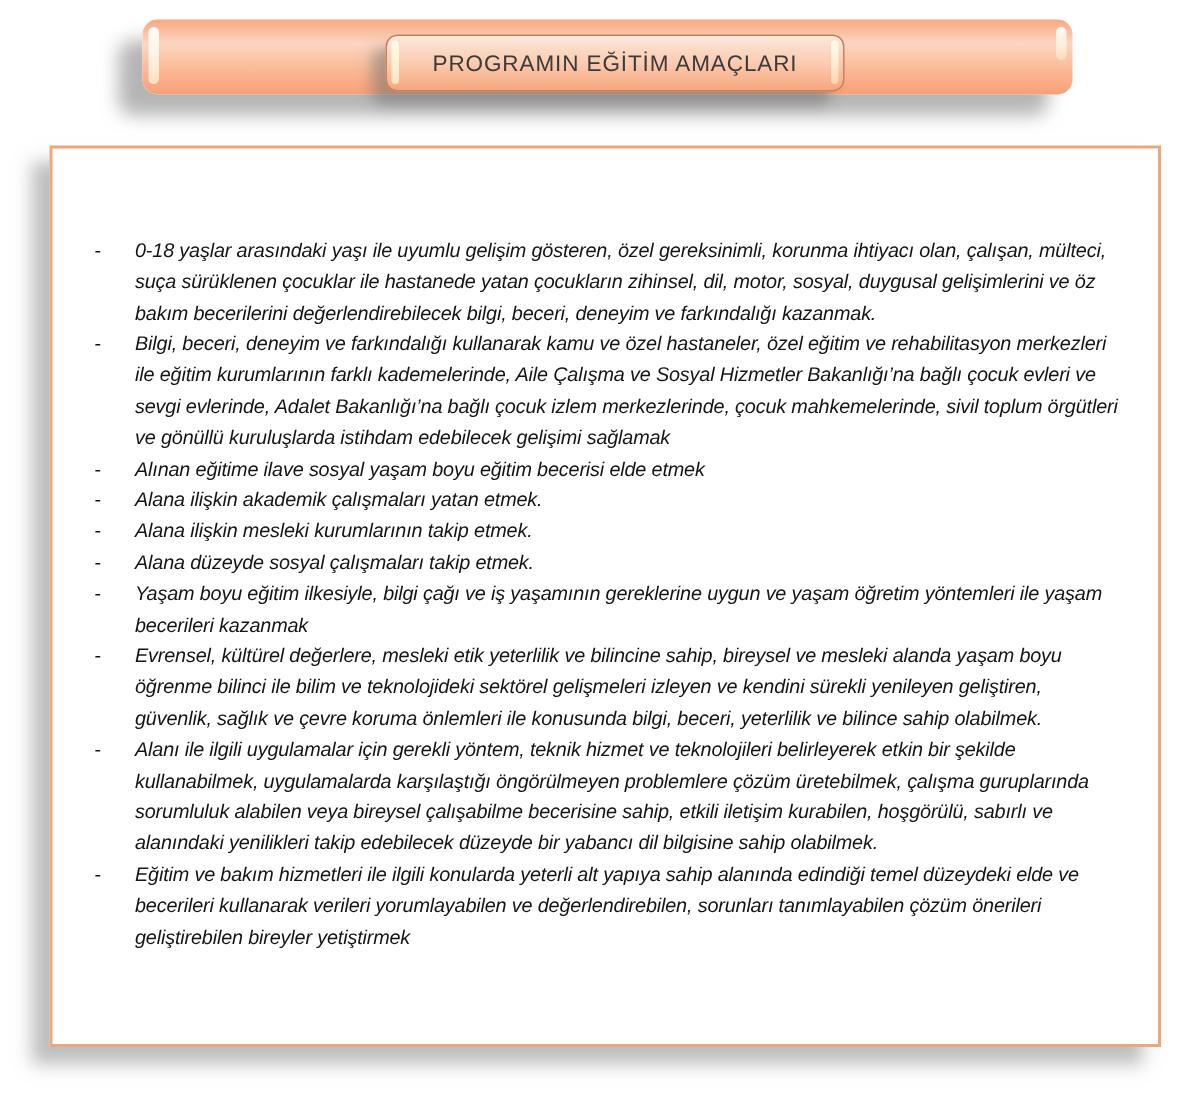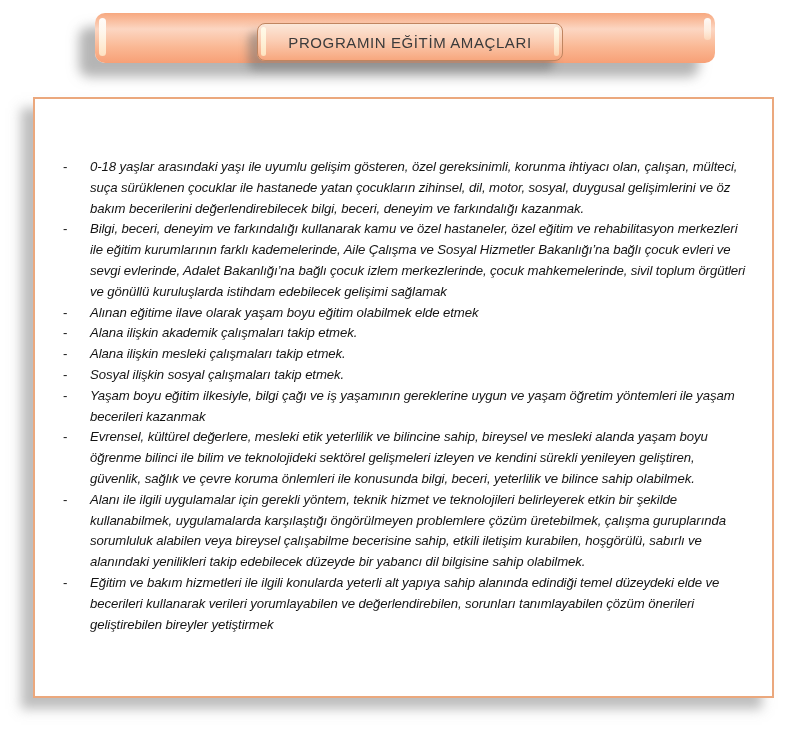--- a/index.html
+++ b/index.html
@@ -150,36 +150,36 @@
         <span class="bullet-text">0-18 yaşlar arasındaki yaşı ile uyumlu gelişim gösteren, özel gereksinimli, korunma ihtiyacı olan, çalışan, mülteci, suça sürüklenen çocuklar ile hastanede yatan çocukların zihinsel, dil, motor, sosyal, duygusal gelişimlerini ve öz bakım becerilerini değerlendirebilecek bilgi, beceri, deneyim ve farkındalığı kazanmak.</span>
       </div>
 
       <div class="bullet-item">
         <span class="bullet-marker">-</span>
         <span class="bullet-text">Bilgi, beceri, deneyim ve farkındalığı kullanarak kamu ve özel hastaneler, özel eğitim ve rehabilitasyon merkezleri ile eğitim kurumlarının farklı kademelerinde, Aile Çalışma ve Sosyal Hizmetler Bakanlığı’na bağlı çocuk evleri ve sevgi evlerinde, Adalet Bakanlığı’na bağlı çocuk izlem merkezlerinde, çocuk mahkemelerinde, sivil toplum örgütleri ve gönüllü kuruluşlarda istihdam edebilecek gelişimi sağlamak</span>
       </div>
 
       <div class="bullet-item">
         <span class="bullet-marker">-</span>
-        <span class="bullet-text">Alınan eğitime ilave olarak yaşam boyu eğitim olabilmek elde etmek</span>
-      </div>
-
-      <div class="bullet-item">
-        <span class="bullet-marker">-</span>
-        <span class="bullet-text">Alana ilişkin akademik çalışmaları takip etmek.</span>
-      </div>
-
-      <div class="bullet-item">
-        <span class="bullet-marker">-</span>
-        <span class="bullet-text">Alana ilişkin mesleki çalışmaları takip etmek.</span>
-      </div>
-
-      <div class="bullet-item">
-        <span class="bullet-marker">-</span>
-        <span class="bullet-text">Sosyal ilişkin sosyal çalışmaları takip etmek.</span>
+        <span class="bullet-text">Alınan eğitime ilave sosyal yaşam boyu eğitim becerisi elde etmek</span>
+      </div>
+
+      <div class="bullet-item">
+        <span class="bullet-marker">-</span>
+        <span class="bullet-text">Alana ilişkin akademik çalışmaları yatan etmek.</span>
+      </div>
+
+      <div class="bullet-item">
+        <span class="bullet-marker">-</span>
+        <span class="bullet-text">Alana ilişkin mesleki kurumlarının takip etmek.</span>
+      </div>
+
+      <div class="bullet-item">
+        <span class="bullet-marker">-</span>
+        <span class="bullet-text">Alana düzeyde sosyal çalışmaları takip etmek.</span>
       </div>
 
       <div class="bullet-item">
         <span class="bullet-marker">-</span>
         <span class="bullet-text">Yaşam boyu eğitim ilkesiyle, bilgi çağı ve iş yaşamının gereklerine uygun ve yaşam öğretim yöntemleri ile yaşam becerileri kazanmak</span>
       </div>
 
       <div class="bullet-item">
         <span class="bullet-marker">-</span>
         <span class="bullet-text">Evrensel, kültürel değerlere, mesleki etik yeterlilik ve bilincine sahip, bireysel ve mesleki alanda yaşam boyu öğrenme bilinci ile bilim ve teknolojideki sektörel gelişmeleri izleyen ve kendini sürekli yenileyen geliştiren, güvenlik, sağlık ve çevre koruma önlemleri ile konusunda bilgi, beceri, yeterlilik ve bilince sahip olabilmek.</span>

